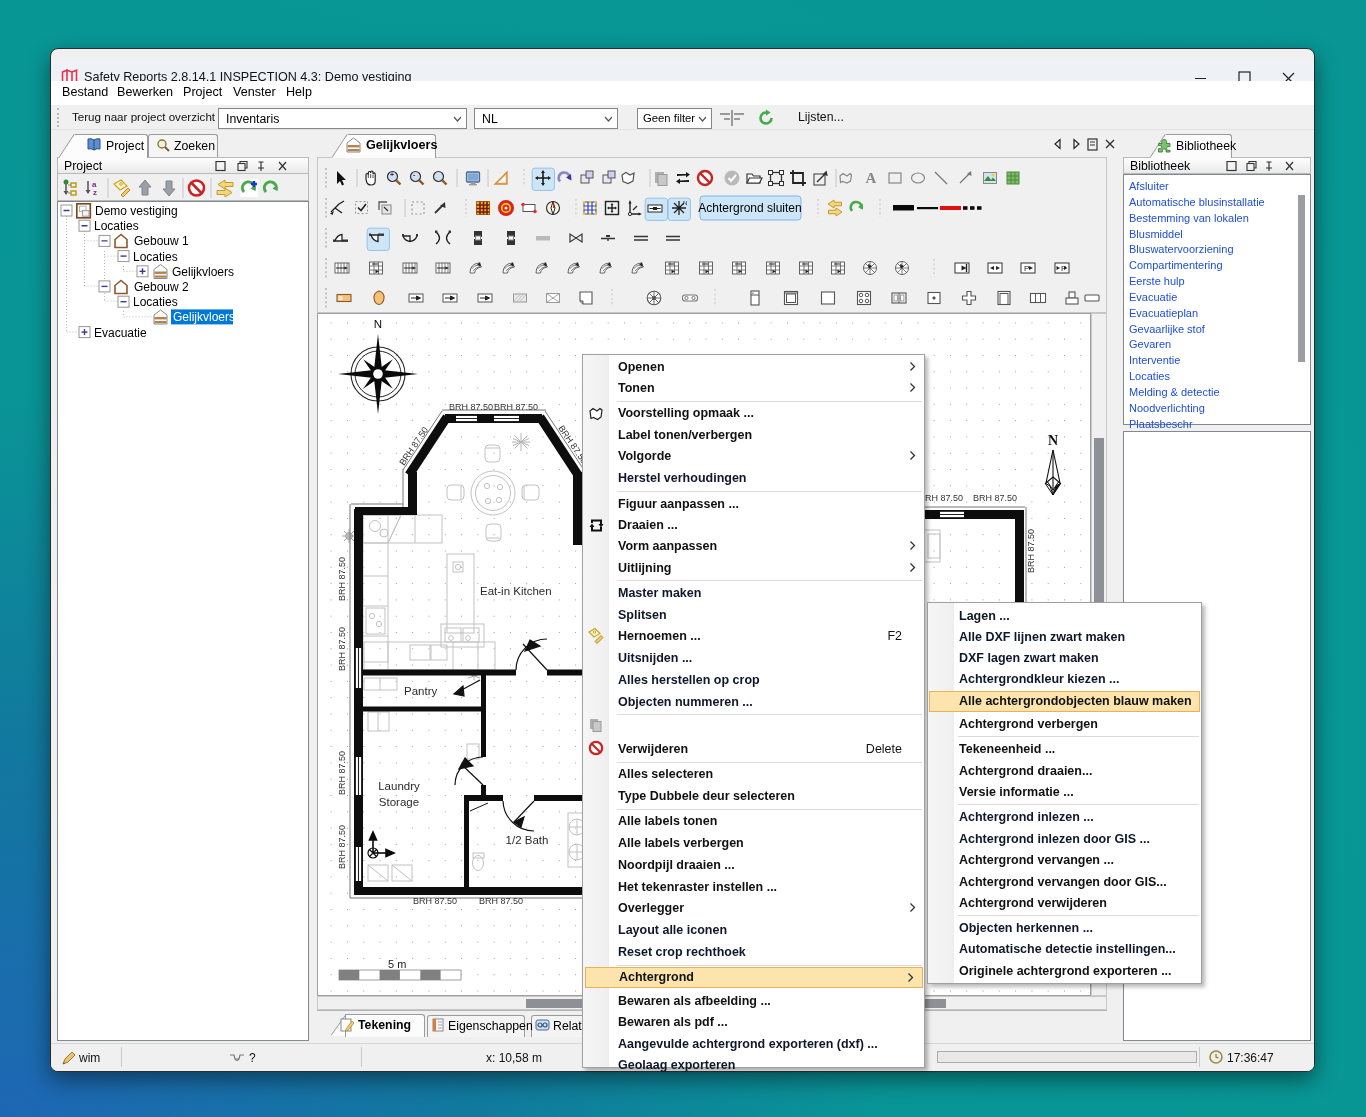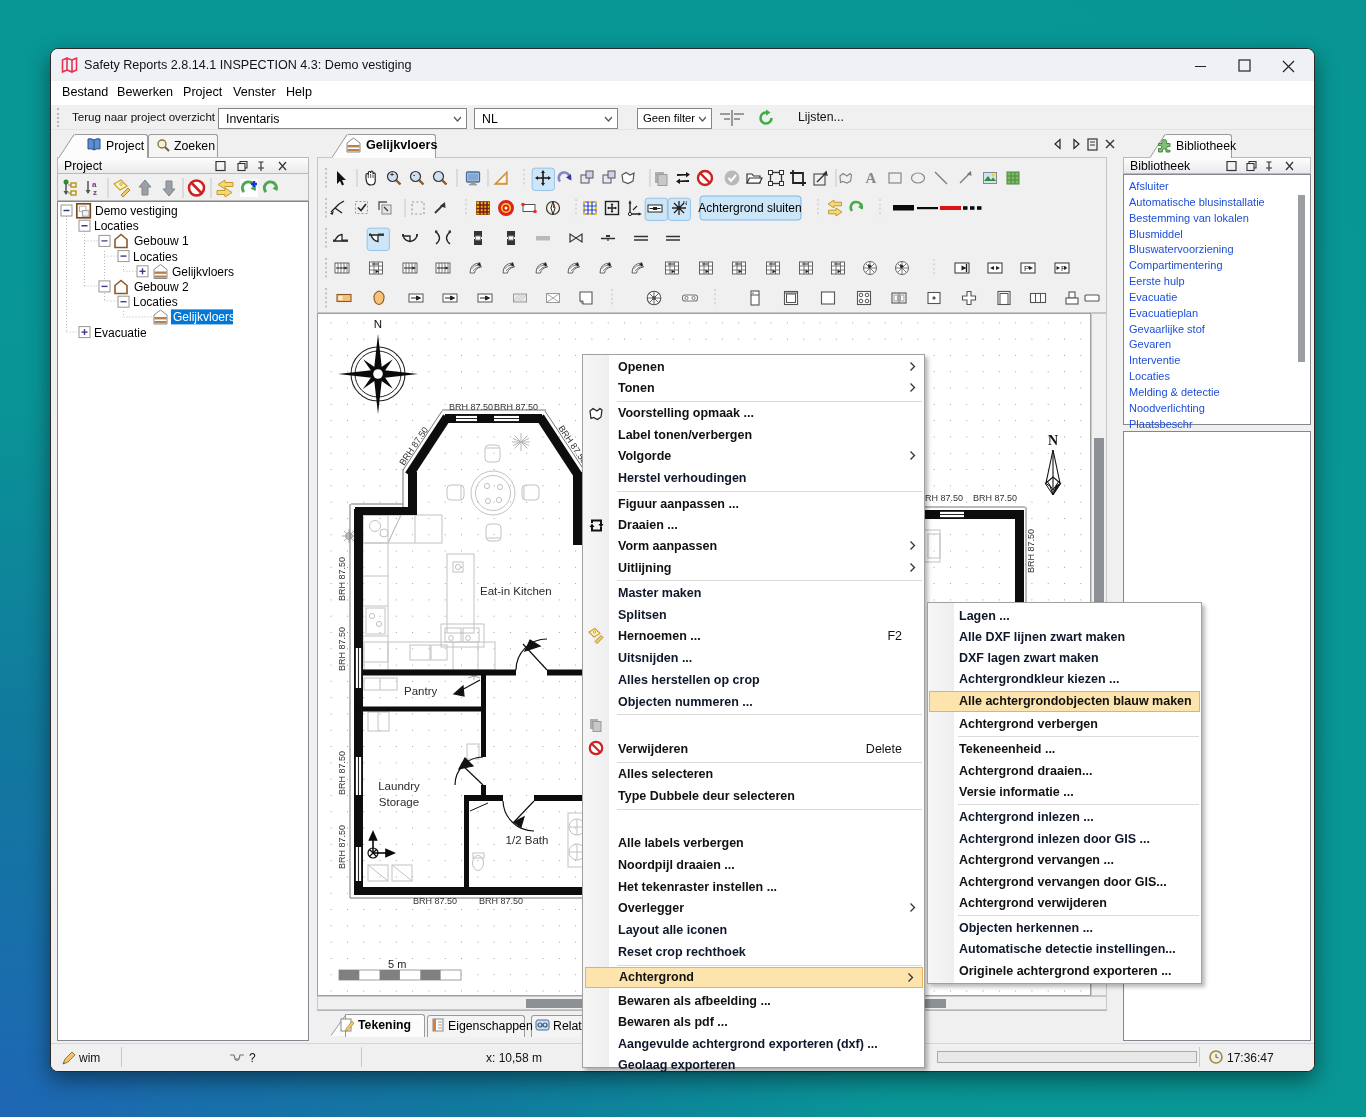--- a/index.html
+++ b/index.html
@@ -10,21 +10,21 @@
     position:relative;
   }
   .abs { position:absolute; }
   #win {
     position:absolute; left:50px; top:48px; width:1265px; height:1024px;
     background:#f0f0f0; border:1.4px solid #2b2b2b; border-radius:8px;
     box-shadow: 0 8px 22px rgba(0,0,0,0.45);
     overflow:hidden;
   }
   
-  #titlebar { position:absolute; left:0; top:0; width:100%; height:28px; background:#eef2f7; }
+  #titlebar { position:absolute; left:0; top:12px; width:100%; height:28px; background:#eef2f7; }
   #titletext { position:absolute; left:33px; top:9px; font-size:12.6px; color:#121212; }
   .winbtn { position:absolute; top:0; width:44px; height:31px; }
   
   #menubar { position:absolute; left:0; top:32px; width:100%; height:24px; background:#ffffff; }
   #menubar span { position:absolute; top:4px; font-size:12.6px; color:#000; }
   
   #topbar { position:absolute; left:0; top:56px; width:100%; height:25px; background:#f0f0f0; border-bottom:1px solid #e2e2e2;}
   .combo { position:absolute; background:#fff; border:1px solid #868686; font-size:12.3px; color:#000; }
   .combo .ctext { position:absolute; left:7px; top:3px; }
   .combo .carr { position:absolute; right:5px; top:7px; width:8px; height:8px; }
@@ -1241,20 +1241,23 @@
       <span class="r">Delete</span>
     </div>
   <div class="msep" style="top:406.5px"></div>
   <div class="mi" style="top:409.3px">
       <span class="t">Alles selecteren</span>
     </div>
   <div class="mi" style="top:431.2px">
       <span class="t">Type Dubbele deur selecteren</span>
     </div>
   <div class="msep" style="top:453.5px"></div>
+  <div class="mi" style="top:456.3px">
+      <span class="t">Alle labels tonen</span>
+    </div>
   <div class="mi" style="top:478.2px">
       <span class="t">Alle labels verbergen</span>
     </div>
   <div class="mi" style="top:500.1px">
       <span class="t">Noordpijl draaien ...</span>
     </div>
   <div class="mi" style="top:522.1px">
       <span class="t">Het tekenraster instellen ...</span>
     </div>
   <div class="mi" style="top:543.4px">

